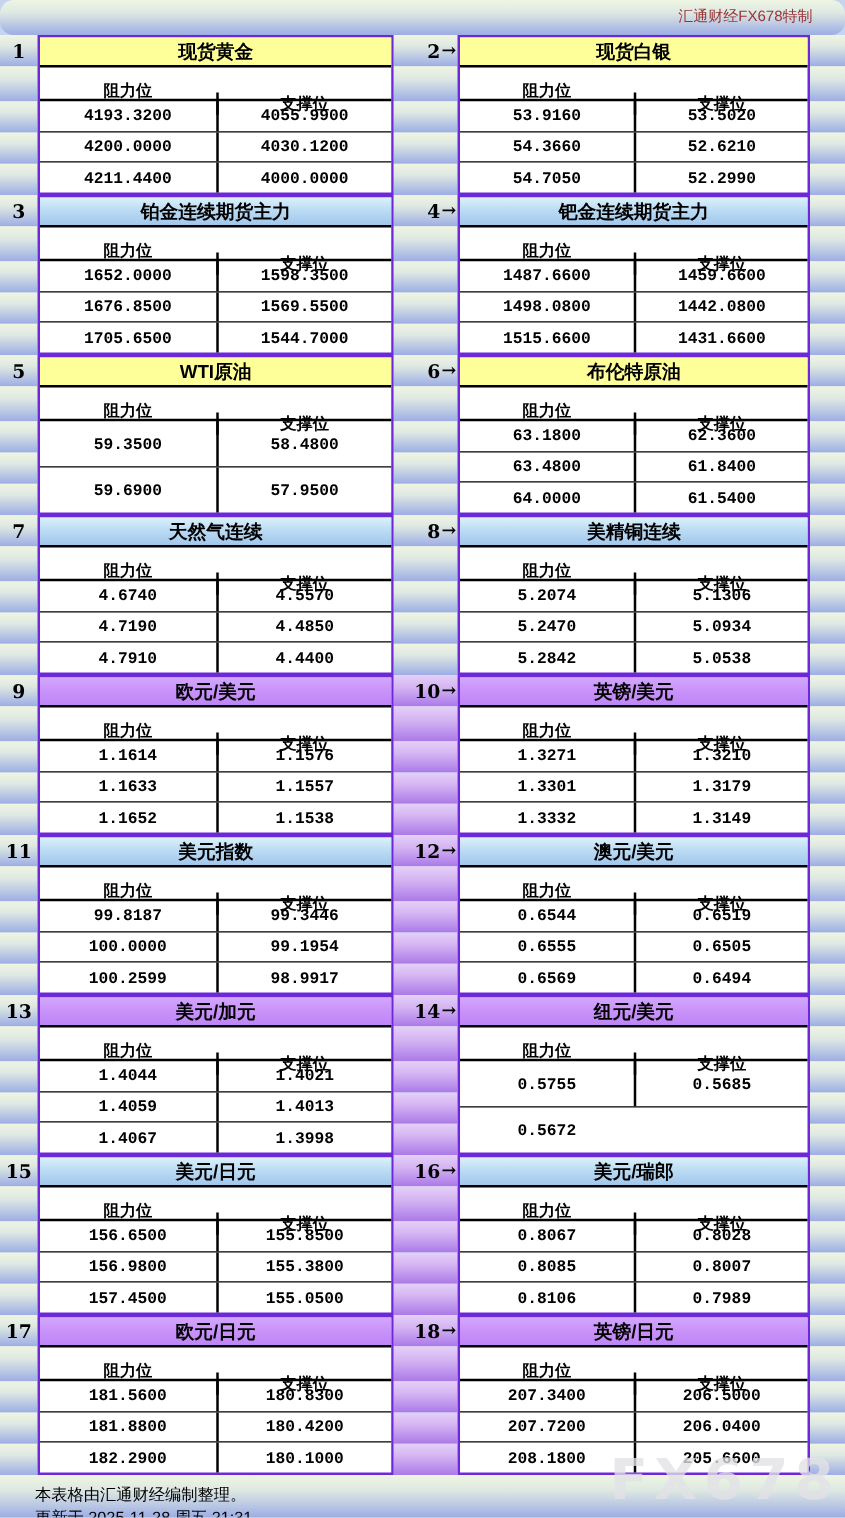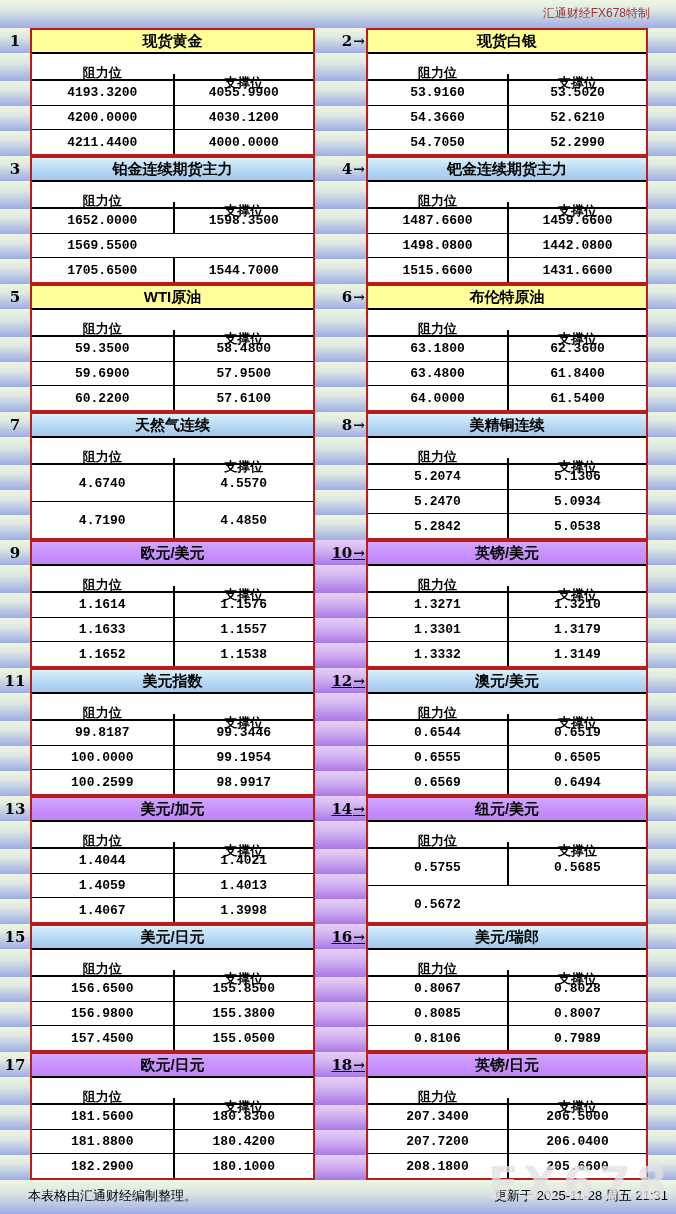--- a/index.html
+++ b/index.html
@@ -2,56 +2,56 @@
 <html><head>
 <meta charset="utf-8">
 <style>
   html,body{margin:0;padding:0;}
   body{
     width:676px;height:1214px;overflow:hidden;position:relative;
     font-family:"Liberation Sans","DejaVu Sans",sans-serif;
     background:#c6d4f0;
   }
   .grad{background:linear-gradient(180deg,#eef5e2 0%,#dfe9e2 35%,#9dade5 100%);}
-  .grad-purple{background:linear-gradient(180deg,#e5d0f8 0%,#d4b4f2 40%,#ab79e8 100%);text-decoration:underline;}
+  .grad-purple{background:linear-gradient(180deg,#e5d0f8 0%,#d4b4f2 40%,#ab79e8 100%);}
 
   .top-strip{height:28px;line-height:26px;text-align:right;padding-right:26px;
-    font-size:12px;color:#993333;box-sizing:border-box;}
+    font-size:12px;color:#993333;box-sizing:border-box;border-radius:11px;}
 
   .table-grid{width:676px;}
   .block{display:grid;grid-template-columns:30px 285px 51px 282px 28px;height:128px;}
 
   .stack{display:flex;flex-direction:column;}
   .stack .c{flex:1;}
   .stack .c0{flex:none;height:25px;}
   .stack .c1{flex:none;height:28px;}
   .numcell{display:flex;align-items:center;justify-content:center;
     font-family:"DejaVu Serif","Liberation Serif",serif;font-weight:bold;font-size:15px;color:#000;}
   .gutcell{display:flex;align-items:center;justify-content:flex-end;padding-right:1px;
     font-family:"DejaVu Serif","Liberation Serif",serif;font-weight:bold;font-size:15px;color:#000;box-sizing:border-box;}
   .gutcell .arr{font-size:14px;margin-left:1px;}
 
-  .panel{border:2px solid #b91c1c;background:#fff;display:flex;flex-direction:column;box-sizing:border-box;}
+  .panel{border:2px solid #6d28d9;background:#fff;display:flex;flex-direction:column;box-sizing:border-box;}
   .p-title{flex:none;height:24px;display:flex;align-items:center;justify-content:center;
     font-weight:bold;font-size:15px;color:#000;border-bottom:2px solid #000;box-sizing:border-box;}
   .theme-yellow{background:#ffff99;}
   .theme-blue{background:linear-gradient(180deg,#dbf1fb 0%,#bcdcf4 45%,#a2c7ec 100%);}
   .theme-purple{background:linear-gradient(180deg,#d2a7fd 0%,#c890fa 55%,#be85f6 100%);}
   .p-head{flex:none;height:27px;display:grid;grid-template-columns:1fr 1fr;
     border-bottom:2px solid #000;box-sizing:border-box;font-weight:bold;font-size:13px;}
   .p-head .cell{display:flex;align-items:center;justify-content:center;}
   .p-head .cell + .cell{border-left:2px solid #000;margin-top:20px;}
   .p-row{flex:1;display:grid;grid-template-columns:1fr 1fr;
     font-family:"Liberation Mono","DejaVu Sans Mono",monospace;font-size:13px;color:#000;font-weight:bold;}
   .p-row + .p-row{border-top:1px solid #000;}
   .p-row .cell{display:flex;align-items:center;justify-content:center;}
   .p-row .cell + .cell{border-left:2px solid #000;}
 
   .footer{height:34px;box-sizing:border-box;display:flex;justify-content:space-between;
-    align-items:flex-start;padding:7px 8px 0 28px;font-size:13px;color:#000;}
+    align-items:flex-start;padding:7px 8px 0 28px;font-size:13px;color:#000;flex-direction:column;}
 
   .watermark{position:absolute;right:4px;bottom:4px;z-index:5;pointer-events:none;
     font-family:"DejaVu Sans",sans-serif;font-weight:bold;font-size:45px;letter-spacing:5px;
     color:rgba(226,226,230,0.78);}
 </style>
 </head>
 <body>
 
 <div class="top-strip grad">
   <span>汇通财经FX678特制</span>
@@ -144,20 +144,21 @@
       <div class="p-title theme-blue">铂金连续期货主力</div>
       <div class="p-head">
         <div class="cell">阻力位</div>
         <div class="cell">支撑位</div>
       </div>
       <div class="p-row">
         <div class="cell">1652.0000</div>
         <div class="cell">1598.3500</div>
       </div>
       <div class="p-row">
+        <div class="cell">1676.8500</div>
         <div class="cell">1569.5500</div>
       </div>
       <div class="p-row">
         <div class="cell">1705.6500</div>
         <div class="cell">1544.7000</div>
       </div>
     </div>
 
     <div class="stack">
       <div class="c c0 grad gutcell">
@@ -217,24 +218,20 @@
         <div class="cell">支撑位</div>
       </div>
       <div class="p-row">
         <div class="cell">59.3500</div>
         <div class="cell">58.4800</div>
       </div>
       <div class="p-row">
         <div class="cell">59.6900</div>
         <div class="cell">57.9500</div>
       </div>
-      <div class="p-row">
-        <div class="cell">60.2200</div>
-        <div class="cell">57.6100</div>
-      </div>
     </div>
 
     <div class="stack">
       <div class="c c0 grad gutcell">
         <span>6</span>
         <span class="arr">→</span>
       </div>
       <div class="c c1 grad"></div>
       <div class="c grad"></div>
       <div class="c grad"></div>
@@ -287,20 +284,24 @@
         <div class="cell">阻力位</div>
         <div class="cell">支撑位</div>
       </div>
       <div class="p-row">
         <div class="cell">4.6740</div>
         <div class="cell">4.5570</div>
       </div>
       <div class="p-row">
         <div class="cell">4.7190</div>
         <div class="cell">4.4850</div>
+      </div>
+      <div class="p-row">
+        <div class="cell">4.7910</div>
+        <div class="cell">4.4400</div>
       </div>
     </div>
 
     <div class="stack">
       <div class="c c0 grad gutcell">
         <span>8</span>
         <span class="arr">→</span>
       </div>
       <div class="c c1 grad"></div>
       <div class="c grad"></div>

